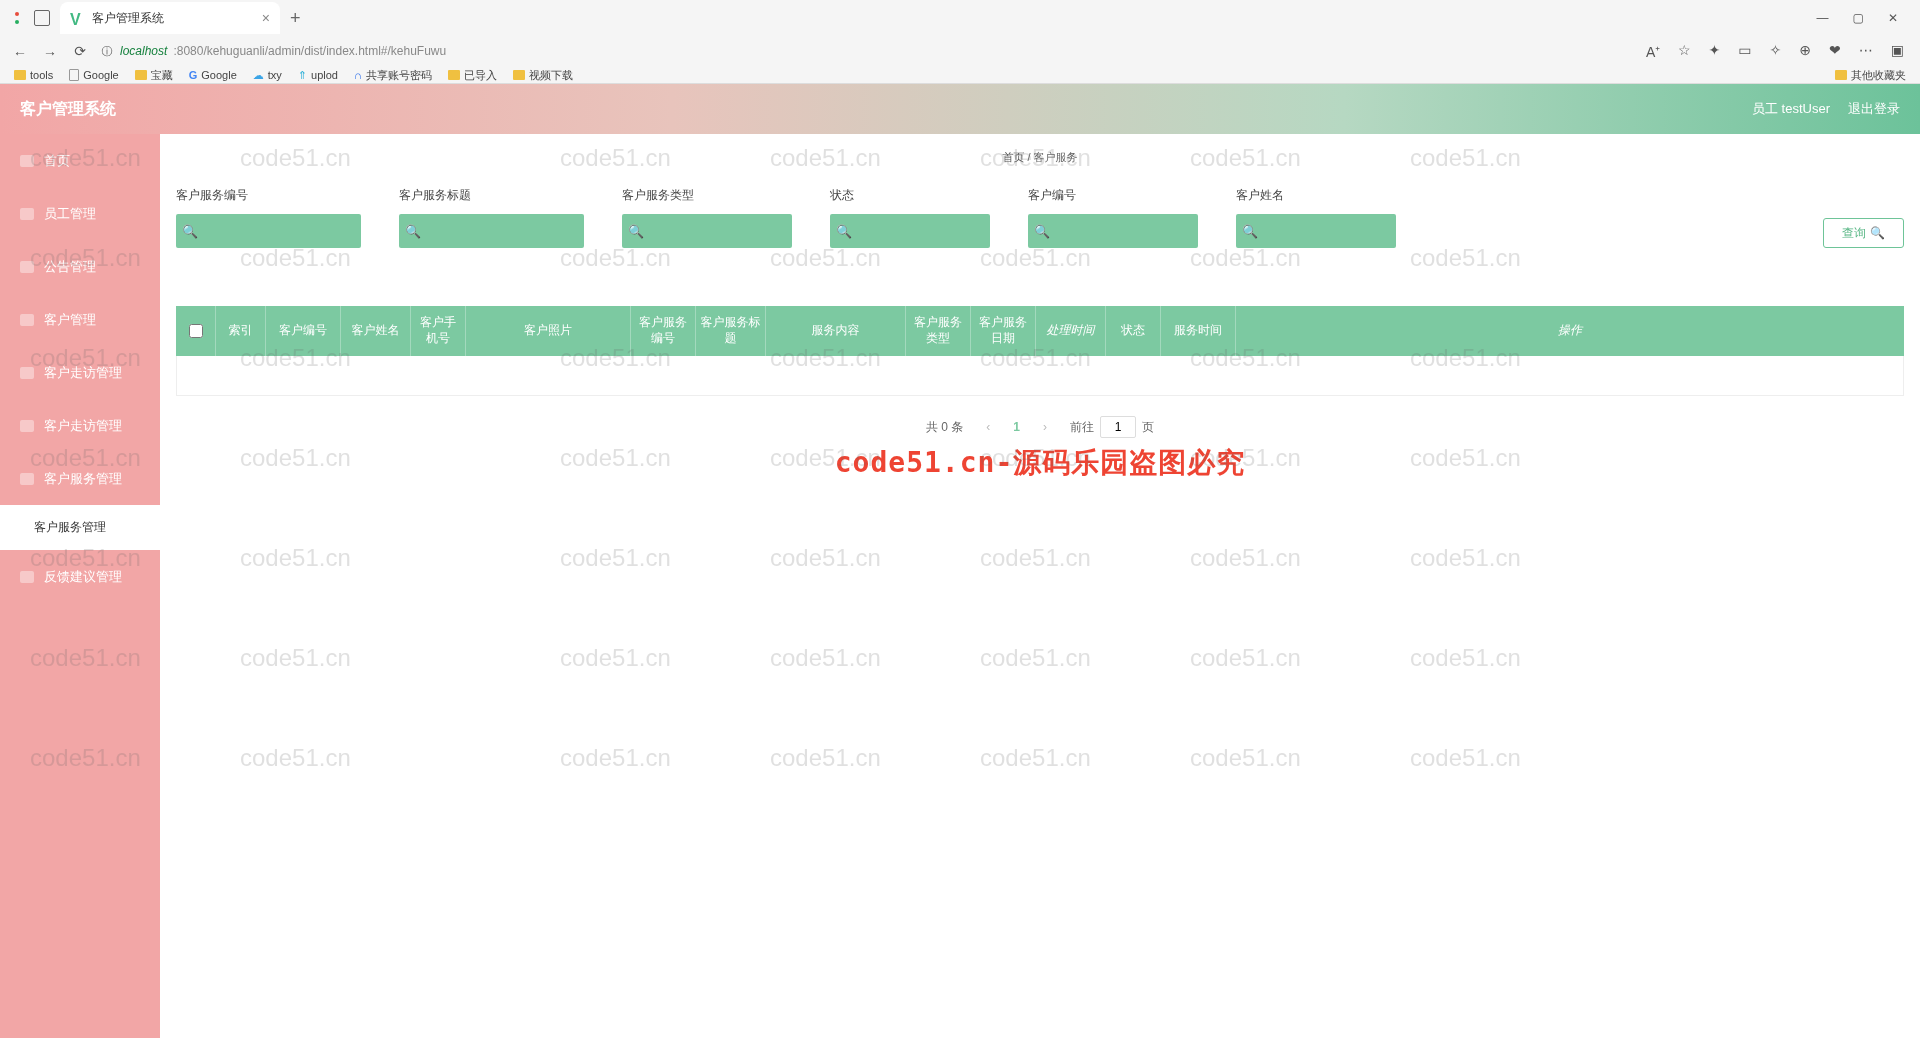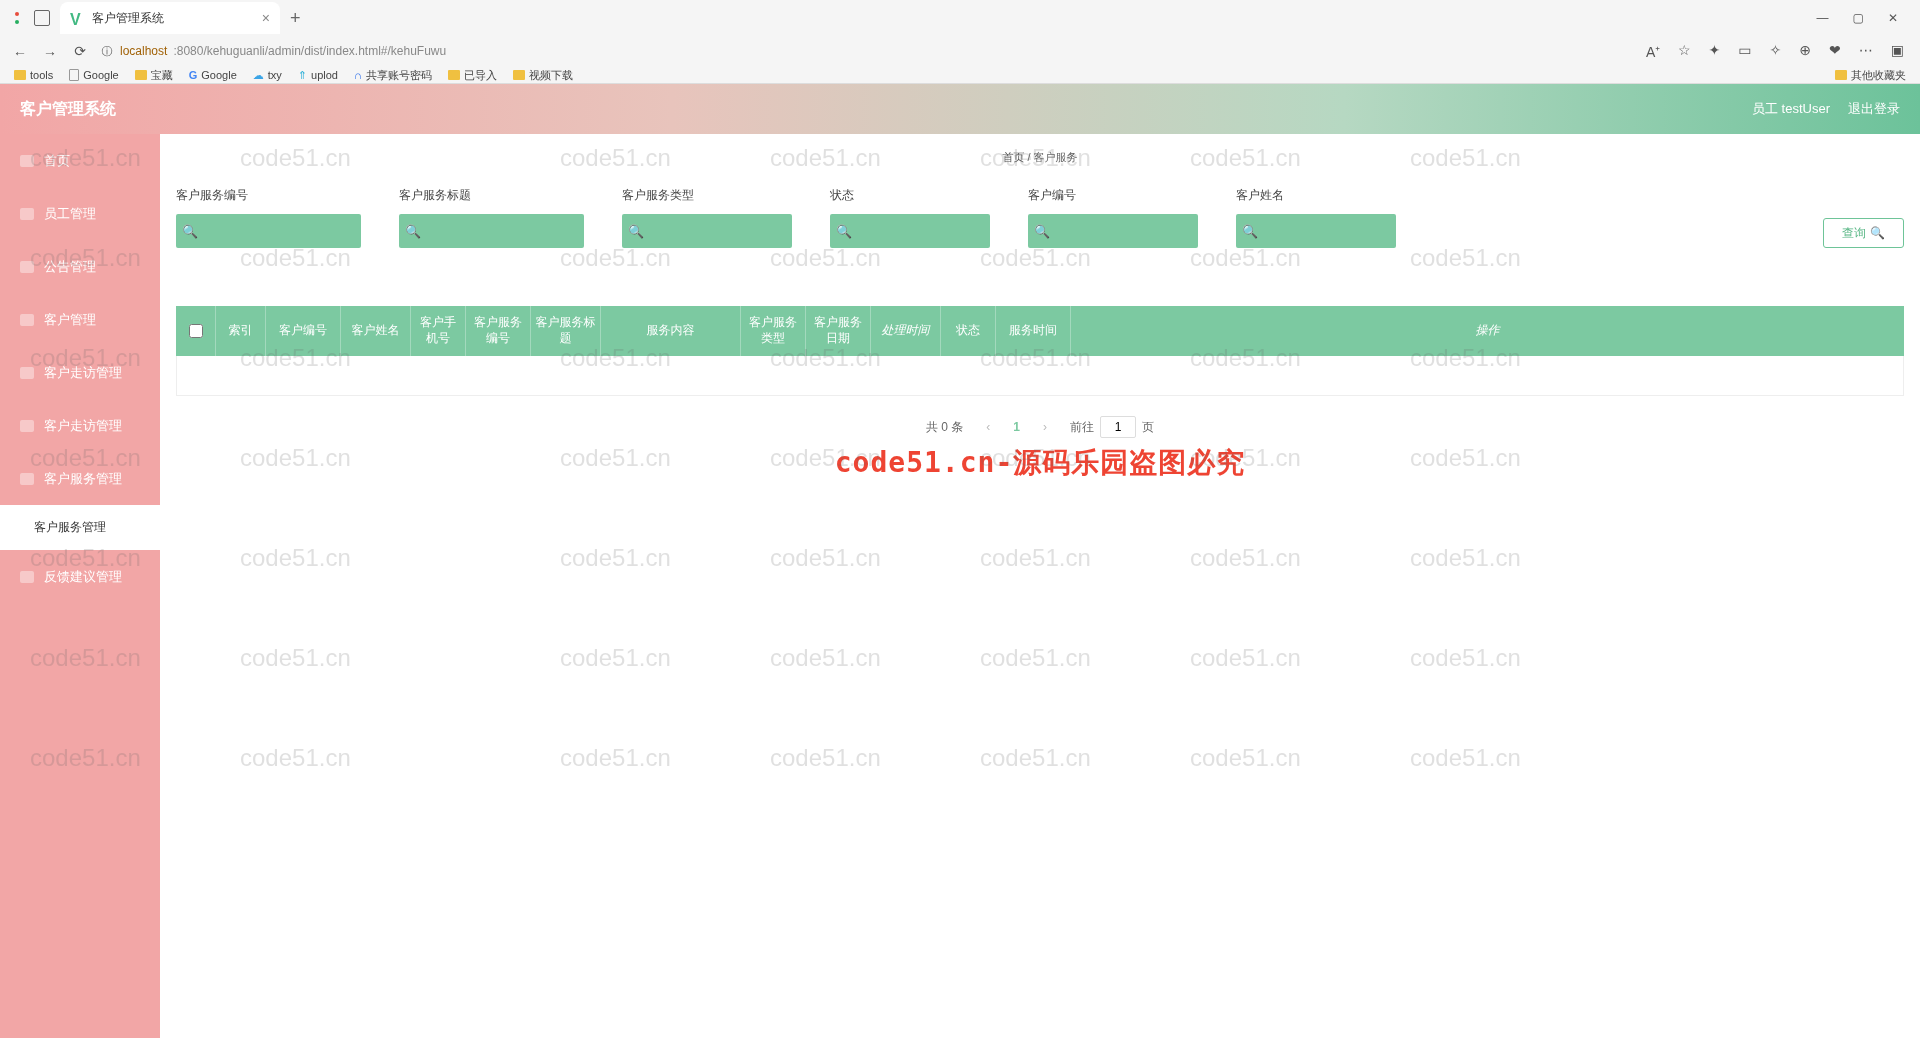--- a/index.html
+++ b/index.html
@@ -18,21 +18,21 @@
 .tab-title { font-size: 12px; color: #333; }
 .tab-close { color: #888; font-size: 14px; margin-left: auto; cursor: pointer; }
 .new-tab { font-size: 18px; color: #666; margin-left: 10px; cursor: pointer; }
 .win-controls { margin-left: auto; display: flex; gap: 24px; padding-right: 14px; color: #555; font-size: 12px;}
 .win-controls span { cursor: pointer; }
 
 .addr-row { height: 30px; display: flex; align-items: center; padding: 0 10px; gap: 10px; }
 .nav-btn { width: 20px; height: 20px; display: flex; align-items: center; justify-content: center; color: #555; cursor: pointer; font-size: 14px;}
 .addr-bar { flex: 1; display: flex; align-items: center; gap: 6px; font-size: 12px; color: #555; }
 .addr-icon { width: 14px; height: 14px; display: inline-flex; align-items: center; justify-content: center; font-size: 11px;}
-.addr-url-host { color: #a16207; }
+.addr-url-host { color: #15803d; font-style: italic; }
 .addr-url-path { color: #888; }
 .addr-icons-right { display: flex; gap: 18px; color: #555; font-size: 14px; margin-right: 6px;}
 .addr-icons-right span { cursor: pointer; }
 
 .bm-row { height: 18px; display: flex; align-items: center; padding: 0 14px; gap: 16px; font-size: 11px; color: #444;}
 .bm-item { display: flex; align-items: center; gap: 4px; cursor: pointer;}
 .bm-folder { width: 12px; height: 10px; background: #f0c040; border-radius: 1px; display: inline-block;}
 .bm-page { width: 10px; height: 12px; border: 1px solid #999; border-radius: 1px; display: inline-block;}
 .bm-right { margin-left: auto; }
 
@@ -273,20 +273,21 @@
 
     <div class="table-wrap">
       <div class="table-head">
         <div class="th th-checkbox">
             <input type="checkbox" style="">
           </div>
         <div class="th th-idx">索引</div>
         <div class="th th-cno">客户编号</div>
         <div class="th th-cname">客户姓名</div>
         <div class="th th-phone">客户手机号</div>
+        <div class="th th-photo">客户照片</div>
         <div class="th th-sno">客户服务编号</div>
         <div class="th th-stitle">客户服务标题</div>
         <div class="th th-scontent">服务内容</div>
         <div class="th th-stype">客户服务类型</div>
         <div class="th th-sdate">客户服务日期</div>
         <div class="th th-handle">处理时间</div>
         <div class="th th-state">状态</div>
         <div class="th th-stime">服务时间</div>
         <div class="th th-op">操作</div>
       </div>

